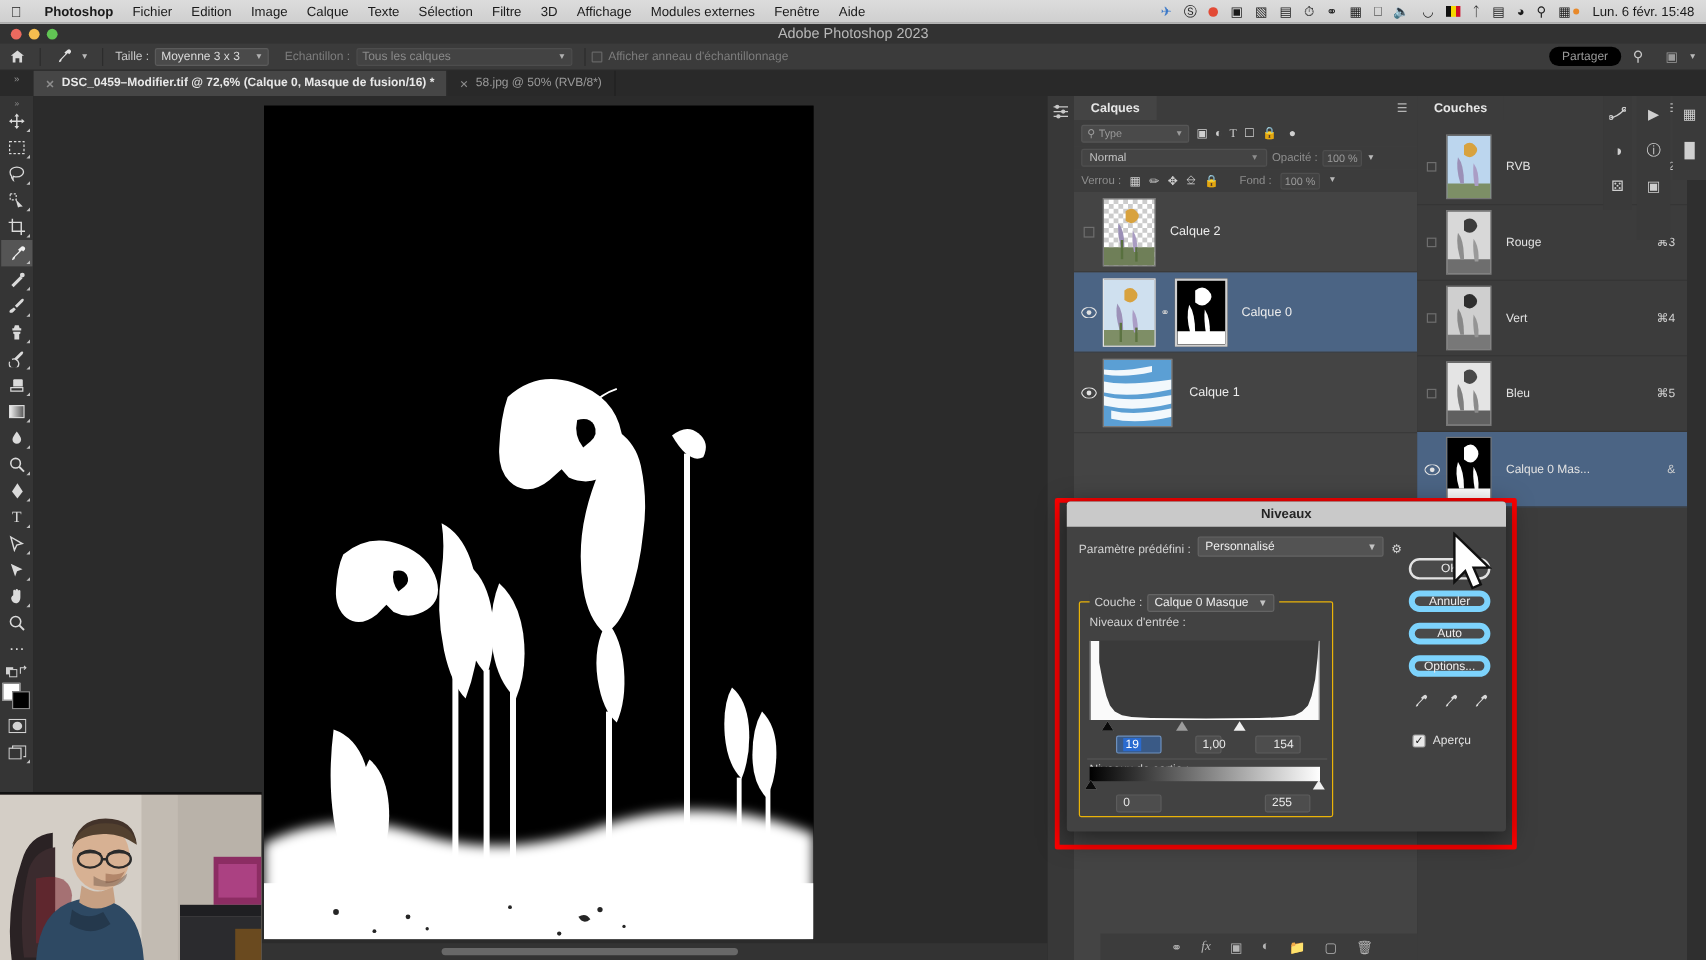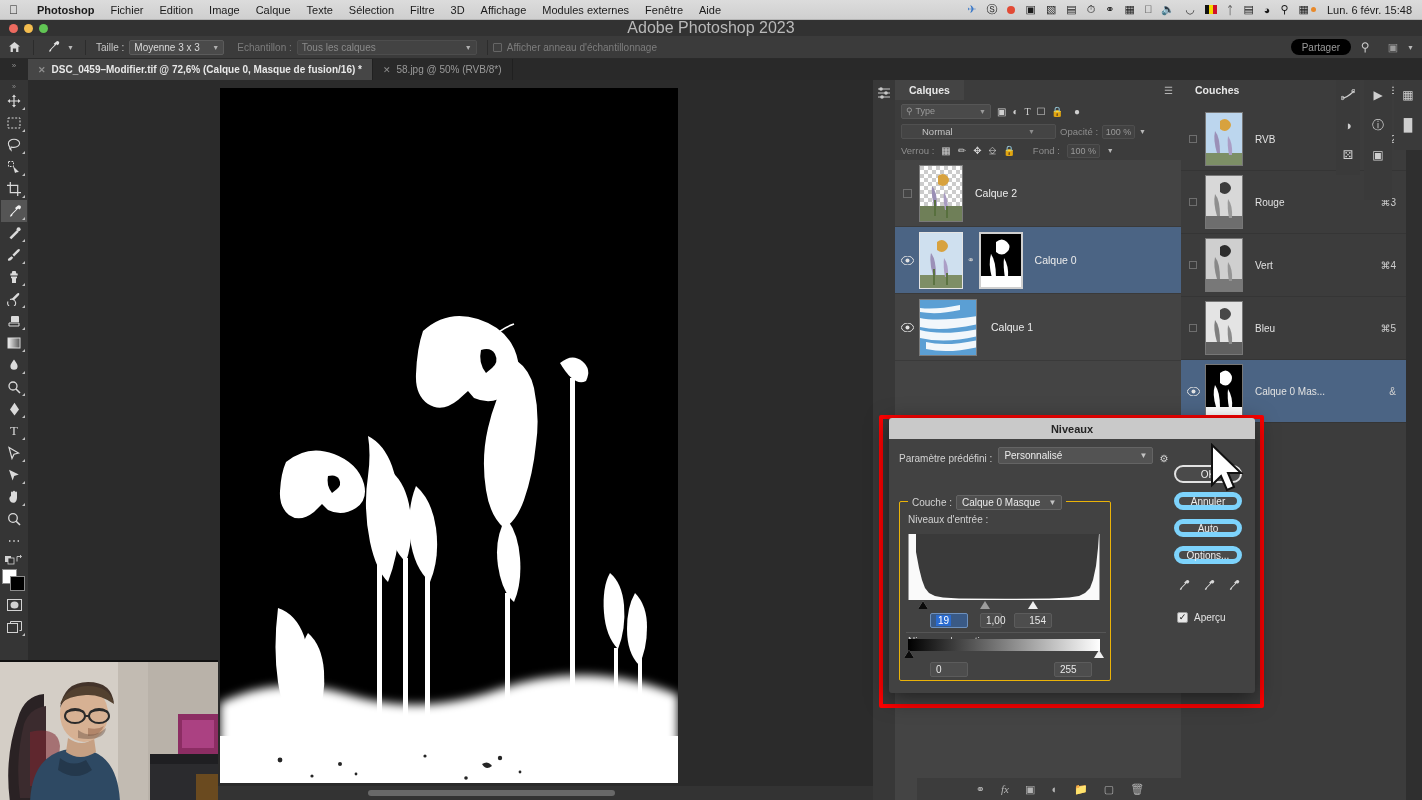--- a/index.html
+++ b/index.html
@@ -21,21 +21,21 @@
     background:linear-gradient(90deg,#111 0 33%, #f5d800 33% 66%, #d0102a 66% 100%); }
   .reddot { width:8px;height:8px;border-radius:50%;background:#e24a35;display:inline-block; }
   .orgdot { width:5px;height:5px;border-radius:50%;background:#e8892a;display:inline-block;margin-left:2px;}
 
   
   .titlebar { position:absolute; left:0; top:20px; width:1422px; height:16px; background:#323232;
     display:flex; align-items:center; }
   .traffic { display:flex; gap:6px; padding-left:9px; }
   .traffic i { width:9px; height:9px; border-radius:50%; display:block; }
   .t-red{background:#ec6a5f;} .t-yel{background:#f4bd4f;} .t-grn{background:#61c554;}
-  .titlebar .tt { position:absolute; left:0; right:0; text-align:center; font-size:16px; color:#b9b9b9; }
+  .titlebar .tt { position:absolute; left:0; right:0; text-align:center; font-size:12px; color:#b9b9b9; }
 
   
   .optbar { position:absolute; left:0; top:36px; width:1422px; height:23px; background:#3b3b3b;
     display:flex; align-items:center; font-size:10px; color:#c8c8c8; border-bottom:1px solid #2a2a2a;}
   .obtn { width:28px; height:23px; display:flex; align-items:center; justify-content:center; }
   .sep-v { width:1px; height:15px; background:#2c2c2c; margin:0 5px; }
   .olabel { padding:0 5px; }
   .olabel.dim { color:#7d7d7d; }
   .osel { height:15px; background:#4a4a4a; border:1px solid #5b5b5b; border-radius:2px;
     display:flex; align-items:center; padding:0 4px; font-size:10px; color:#dadada; min-width:50px;}
@@ -91,21 +91,21 @@
   .ptitle .menuico { margin-left:auto; padding-right:8px; color:#b4b4b4; font-size:10px; }
 
   .filterrow { display:flex; align-items:center; gap:6px; height:22px; padding:0 6px; background:#3c3c3c;}
   .filterbox { width:90px; height:15px; background:#4a4a4a; border:1px solid #565656; border-radius:2px;
     display:flex; align-items:center; gap:3px; padding:0 4px; font-size:9px; color:#9b9b9b;}
   .filterbox .cv{ margin-left:auto; font-size:7px;}
   .ficon { color:#cfcfcf; font-size:10px; display:flex; align-items:center; }
 
   .blendrow { display:flex; align-items:center; height:19px; padding:0 6px; gap:4px; background:#3c3c3c; }
   .blendsel { width:155px; height:15px; background:#444; border:1px solid #505050; border-radius:2px;
-    display:flex; align-items:center; padding:0 20px; font-size:9.5px; color:#c4c4c4; }
+    display:flex; align-items:center; padding:0 6px; font-size:9.5px; color:#c4c4c4; }
   .blendsel .cv{ margin-left:auto; font-size:7px; color:#8d8d8d;}
   .smalllab { font-size:9.5px; color:#8e8e8e; }
   .numfield { width:33px; height:14px; background:#424242; border:1px solid #4e4e4e; border-radius:2px;
     font-size:9px; color:#9a9a9a; display:flex; align-items:center; justify-content:center; }
   .lockrow { display:flex; align-items:center; height:19px; padding:0 6px; gap:7px; background:#3c3c3c; }
 
   .layerrow { height:67px; display:flex; align-items:center; border-bottom:1px solid #3a3a3a; }
   .layerrow.sel { background:#4b6484; }
   .eyecell { width:24px; display:flex; align-items:center; justify-content:center; color:#d6d6d6; }
   .thumb64 { width:44px; height:57px; border:1px solid #7a7a7a; overflow:hidden; position:relative; background:#777; }
@@ -807,21 +807,21 @@
             <path d="M0 0 L7 0 L7 18 L10 34 L13 46 L16 54 L20 59 L26 62 L34 63.6 L50 64.4 L96 64.8 L140 64.4 L160 63.6 L170 62 L176 59 L181 54 L184 46 L187 32 L189 14 L190 0 L192 0 L192 66 L0 66 Z" fill="#fafafa"></path>
           </svg>
         </div>
 
         <div class="slidertrack">
           <div class="tri blk" style="left:10px"></div>
           <div class="tri mid" style="left:72px"></div>
           <div class="tri wht" style="left:120px"></div>
         </div>
 
-        <div style="position:absolute;left:30px;top:111px;display:flex;gap:12px">
+        <div style="position:absolute;left:30px;top:111px;display:flex;gap:28px">
           <div class="vfield active" style="width:38px">
             <span class="hl">19</span>
           </div>
           <div class="vfield" style="width:22px;justify-content:flex-start">
             <span>1,00</span>
           </div>
           <div class="vfield" style="width:38px;justify-content:flex-end">
             <span>154</span>
           </div>
         </div>

